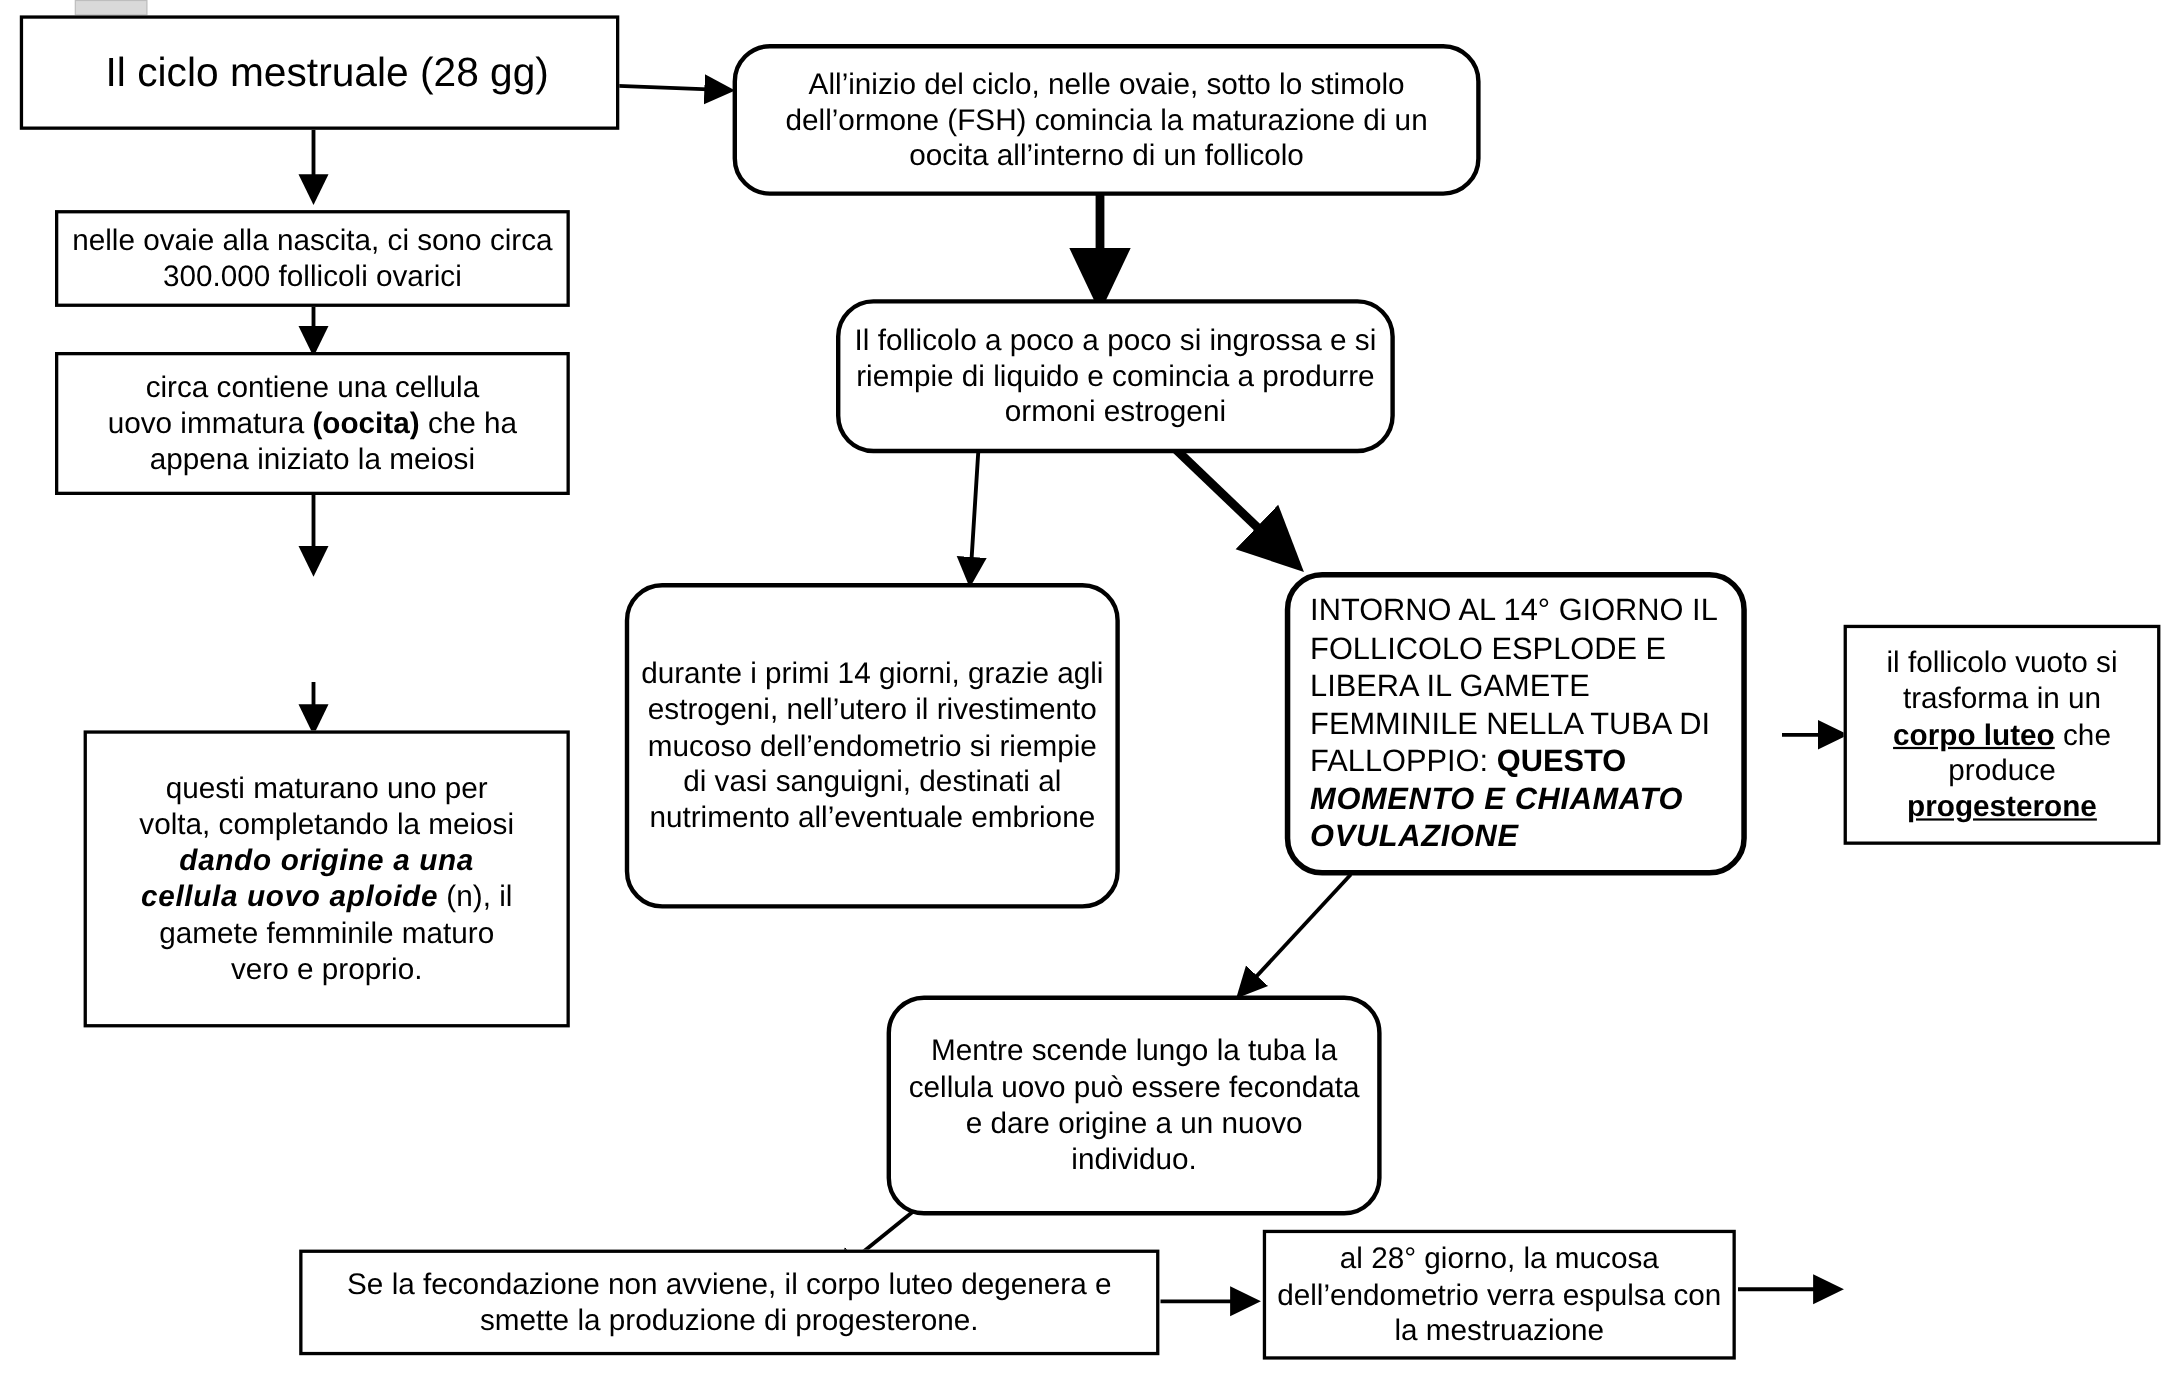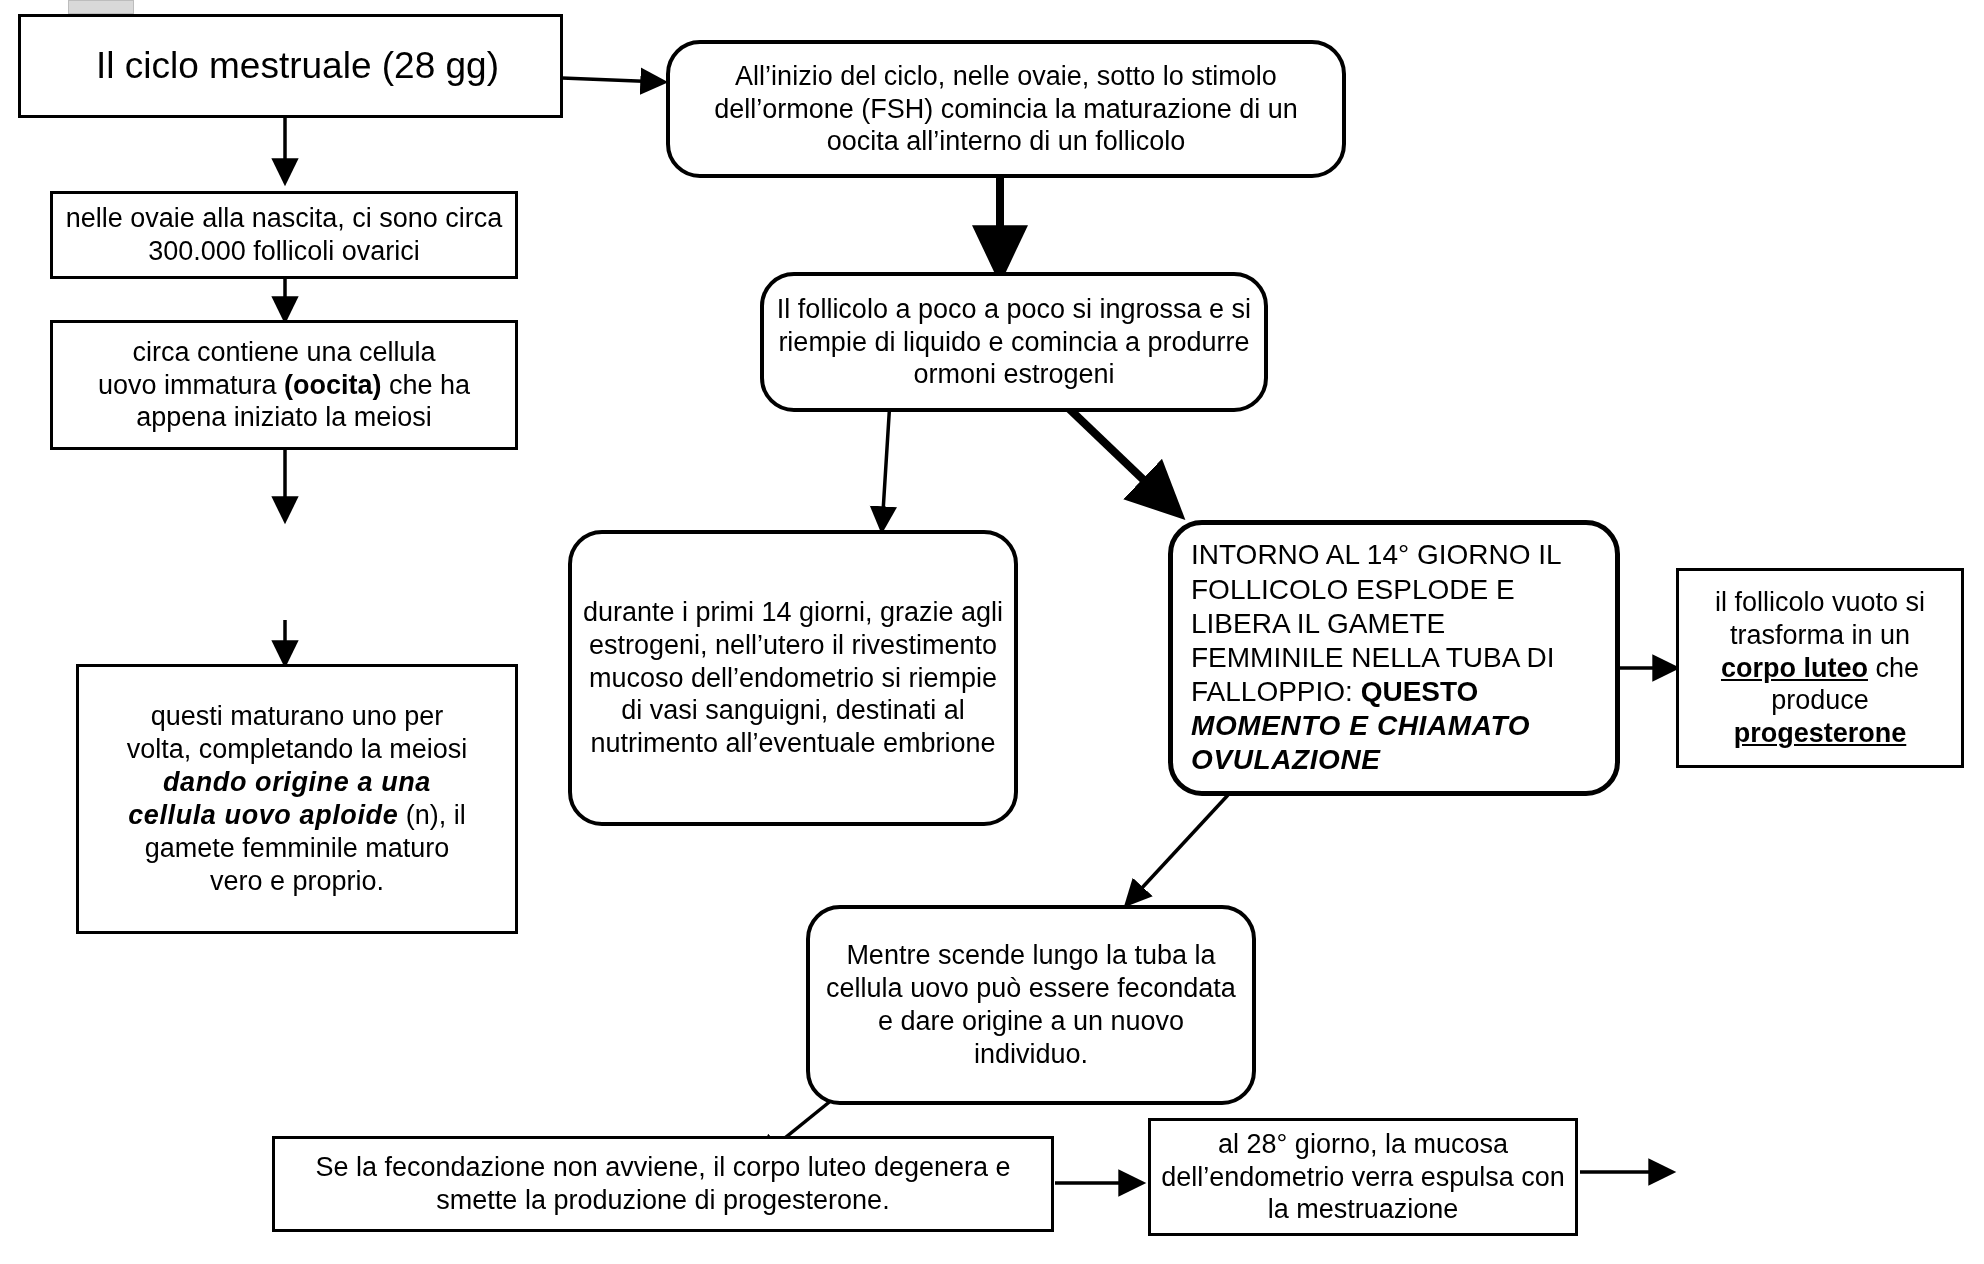--- a/index.html
+++ b/index.html
@@ -136,21 +136,21 @@
   </div>
 
   <div class="node round f27" style="left:760px; top:272px; width:508px; height:140px;">
     <span class="txt">Il follicolo a poco a poco si ingrossa e si riempie di liquido e comincia a produrre ormoni estrogeni</span>
   </div>
 
   <div class="node round f27" style="left:568px; top:530px; width:450px; height:296px;">
     <span class="txt">durante i primi 14 giorni, grazie agli estrogeni, nell’utero il rivestimento mucoso dell’endometrio si riempie di vasi sanguigni, destinati al nutrimento all’eventuale embrione</span>
   </div>
 
-  <div class="node round f28" style="left:1168px; top:520px; width:452px; height:276px; border-width:5px;">
+  <div class="node round f28" style="left:1168px; top:520px; width:420px; height:276px; border-width:5px;">
     <span class="txt" style="text-align:left; padding-left:10px;">
       <span>INTORNO AL 14° GIORNO IL</span><br>
       <span>FOLLICOLO ESPLODE E</span><br>
       <span>LIBERA IL GAMETE</span><br>
       <span>FEMMINILE NELLA TUBA DI</span><br>
       <span>FALLOPPIO: </span><b>QUESTO</b><br>
       <b class="sp">MOMENTO E CHIAMATO</b><br>
       <b class="sp">OVULAZIONE</b>
     </span>
   </div>

